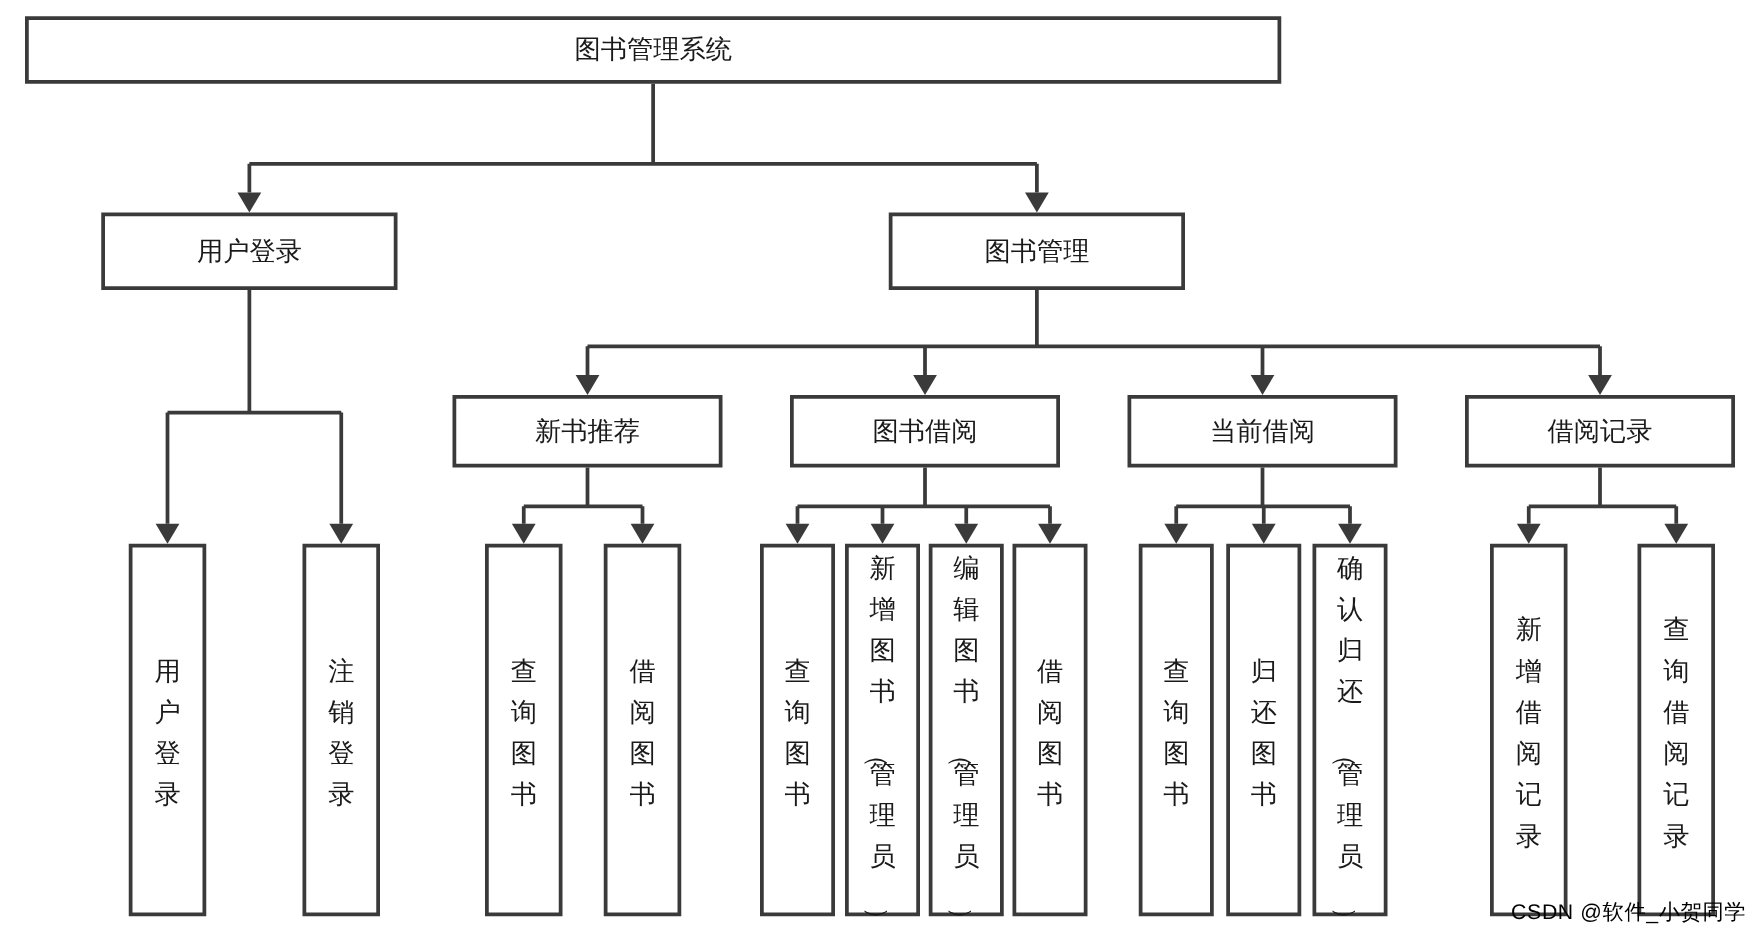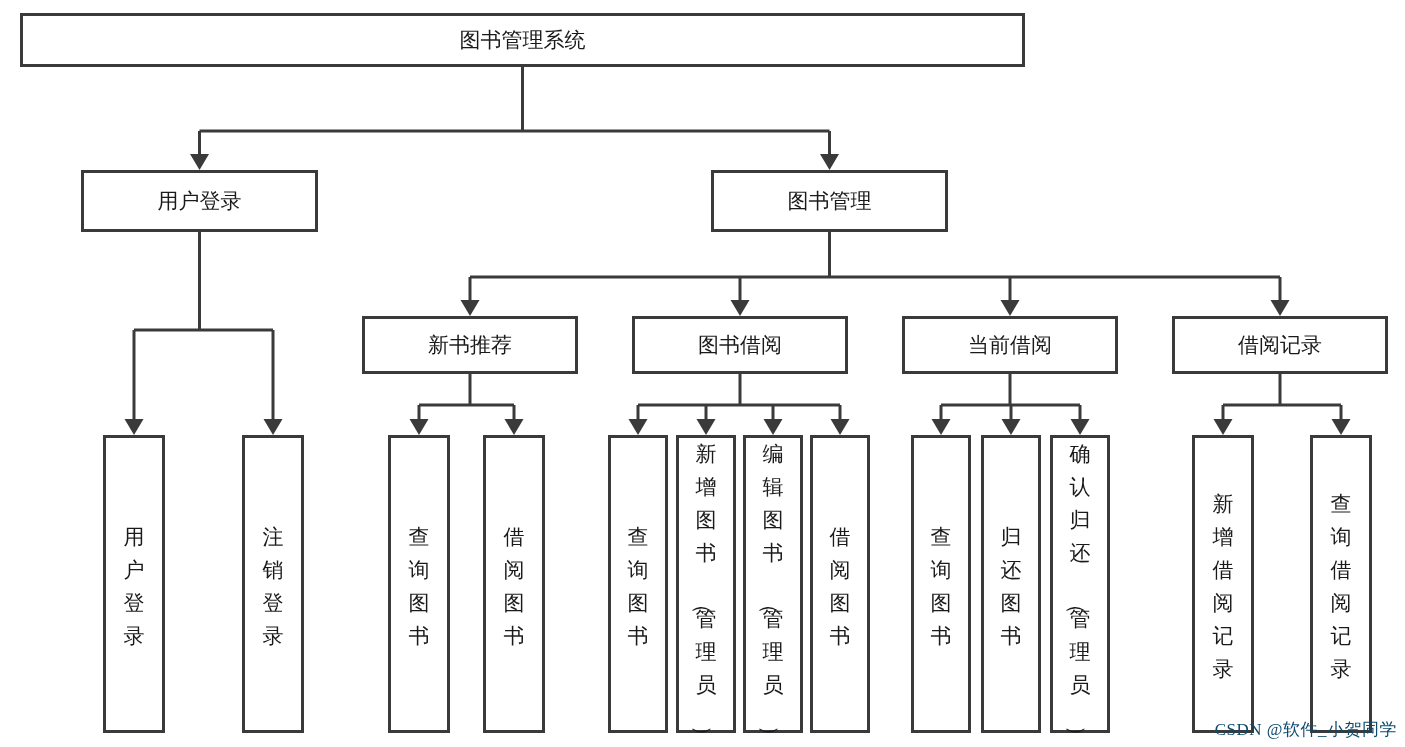--- a/index.html
+++ b/index.html
@@ -52,23 +52,23 @@
   .node-label-vertical {
     font-family: "DejaVu Sans", "Liberation Sans", sans-serif;
     fill: #1a1a1a;
     font-size: 21px;
     text-anchor: middle;
   }
   .watermark {
     position: absolute;
     right: 8px;
     bottom: 6px;
-    font-family: Liberation Serif, serif;
+    font-family: Liberation Sans, sans-serif;
     font-size: 17px;
-    color: #0c4a6e;
+    color: #000000;
     letter-spacing: 0.5px;
     white-space: nowrap;
     user-select: none;
   }
 </style>
 </head>
 <body>
 
 <div id="diagram-root">
   <svg class="flow" id="flow-svg" viewBox="0 0 1405 747">

